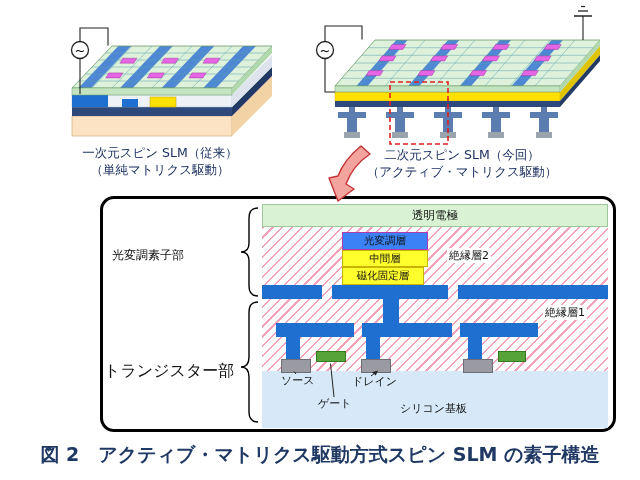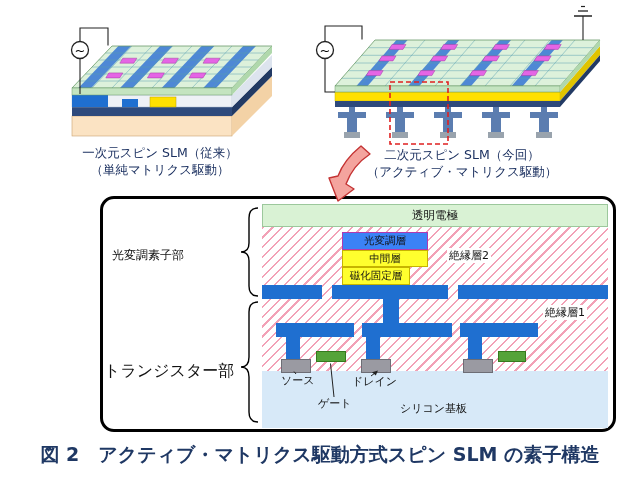--- a/index.html
+++ b/index.html
@@ -30,21 +30,21 @@
   </div>
 
   <div class="layer hatch" style="left:262px;top:227px;width:346px;height:144px;"></div>
 
   <div class="layer stack-box" style="left:342px;top:232px;width:86px;height:18px;background:#3b82f6;border:1px solid #b03ab0;">
     <span>光変調層</span>
   </div>
   <div class="layer stack-box" style="left:342px;top:250px;width:86px;height:17px;background:#ffff2e;border:1px solid #c6b400;">
     <span>中間層</span>
   </div>
-  <div class="layer stack-box" style="left:342px;top:267px;width:68px;height:18px;background:#ffff2e;border:1px solid #c6b400;">
+  <div class="layer stack-box" style="left:342px;top:267px;width:82px;height:18px;background:#ffff2e;border:1px solid #c6b400;">
     <span>磁化固定層</span>
   </div>
 
   <div class="layer blue" style="left:262px;top:285px;width:60px;height:14px;"></div>
   <div class="layer blue" style="left:332px;top:285px;width:116px;height:14px;"></div>
   <div class="layer blue" style="left:458px;top:285px;width:150px;height:14px;"></div>
 
   <div class="layer blue" style="left:383px;top:299px;width:16px;height:26px;"></div>
   <div class="layer blue" style="left:276px;top:323px;width:78px;height:14px;"></div>
   <div class="layer blue" style="left:362px;top:323px;width:90px;height:14px;"></div>

